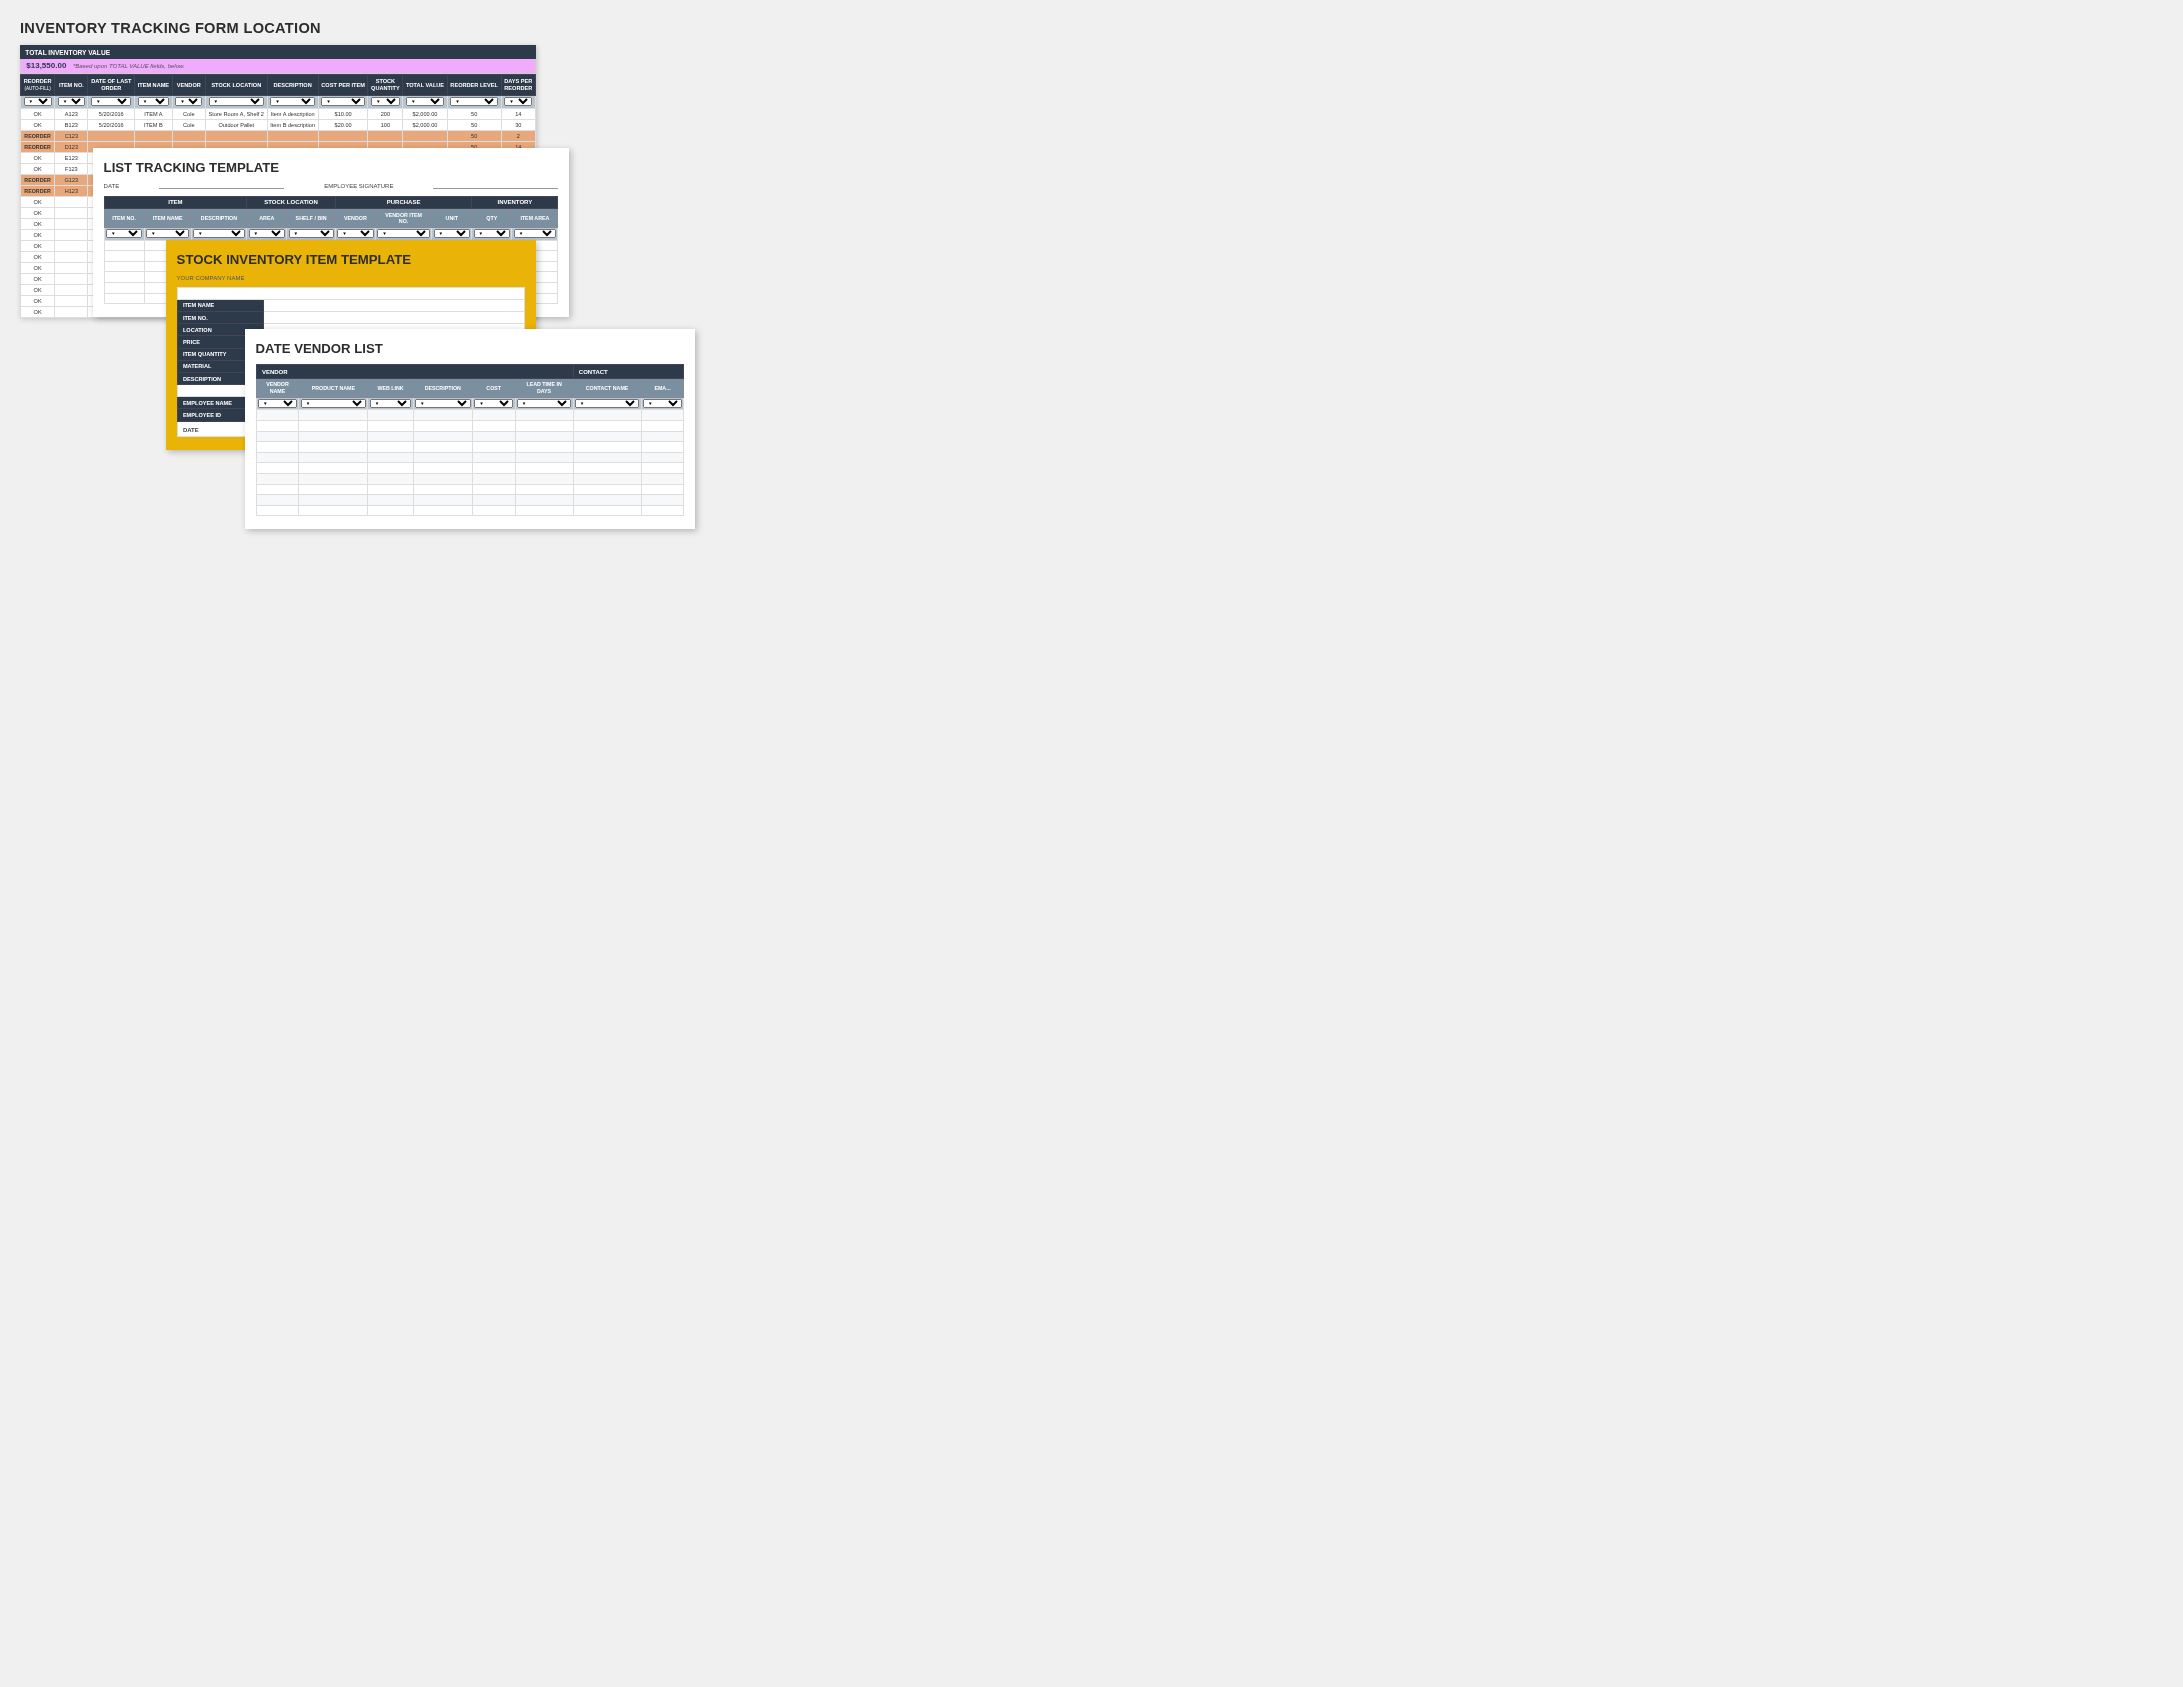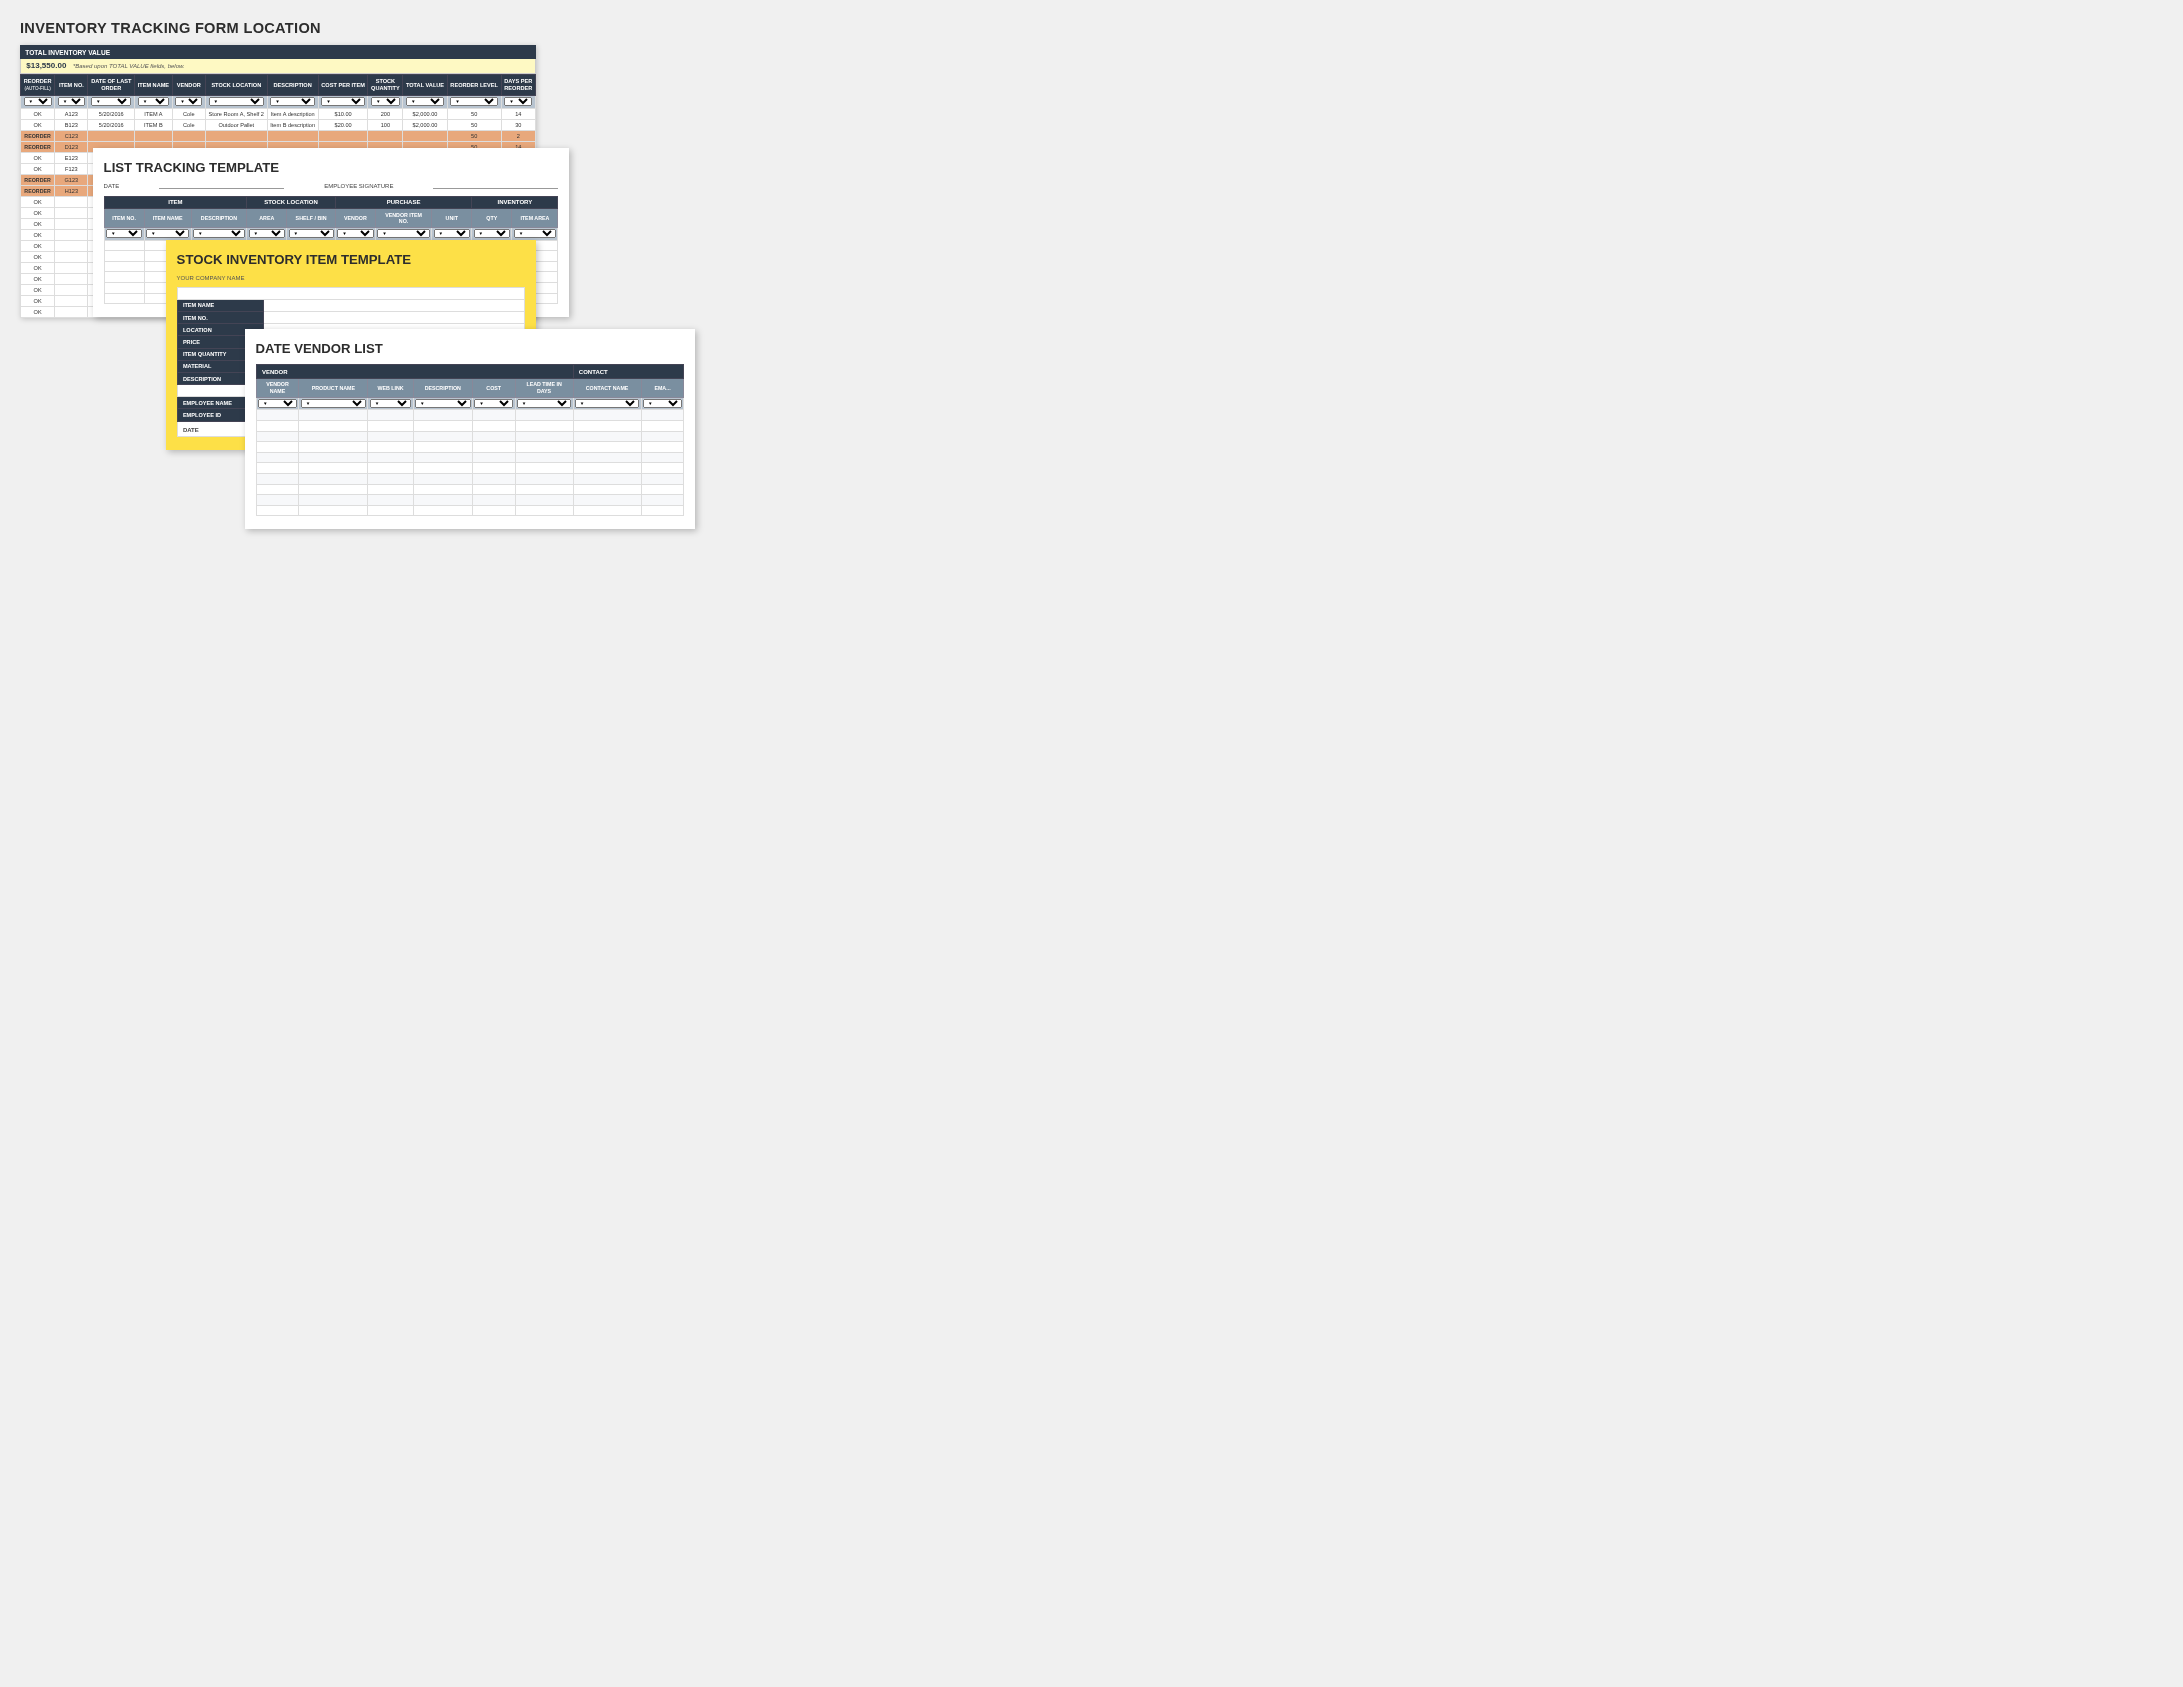--- a/index.html
+++ b/index.html
@@ -34,21 +34,21 @@
       font-size: 6.6px;
       font-weight: bold;
     }
 
     .summary-row {
       display: flex;
       align-items: center;
       padding: 2.6px 5.3px;
       border: 0.7px solid #ccc;
       border-top: none;
-      background: #fef9c3;
+      background: #f0abfc;
     }
 
     .summary-value {
       font-weight: bold;
       color: #2d3a4a;
       font-size: 8px;
       margin-right: 6.6px;
     }
 
     .summary-note {
@@ -168,21 +168,21 @@
       padding: 1.3px;
     }
 
     .stock-data-rows td {
       background: white;
       height: 10.6px;
     }
 
     
     .stock-inventory {
-      background: #fde047;
+      background: #eab308;
       width: 370px;
       position: absolute;
       top: 195px;
       left: 146px;
       box-shadow: 2px 2px 6.6px rgba(0,0,0,0.25);
       z-index: 3;
       padding: 12px 10.6px 13.2px;
     }
 
     .item-field-table {

